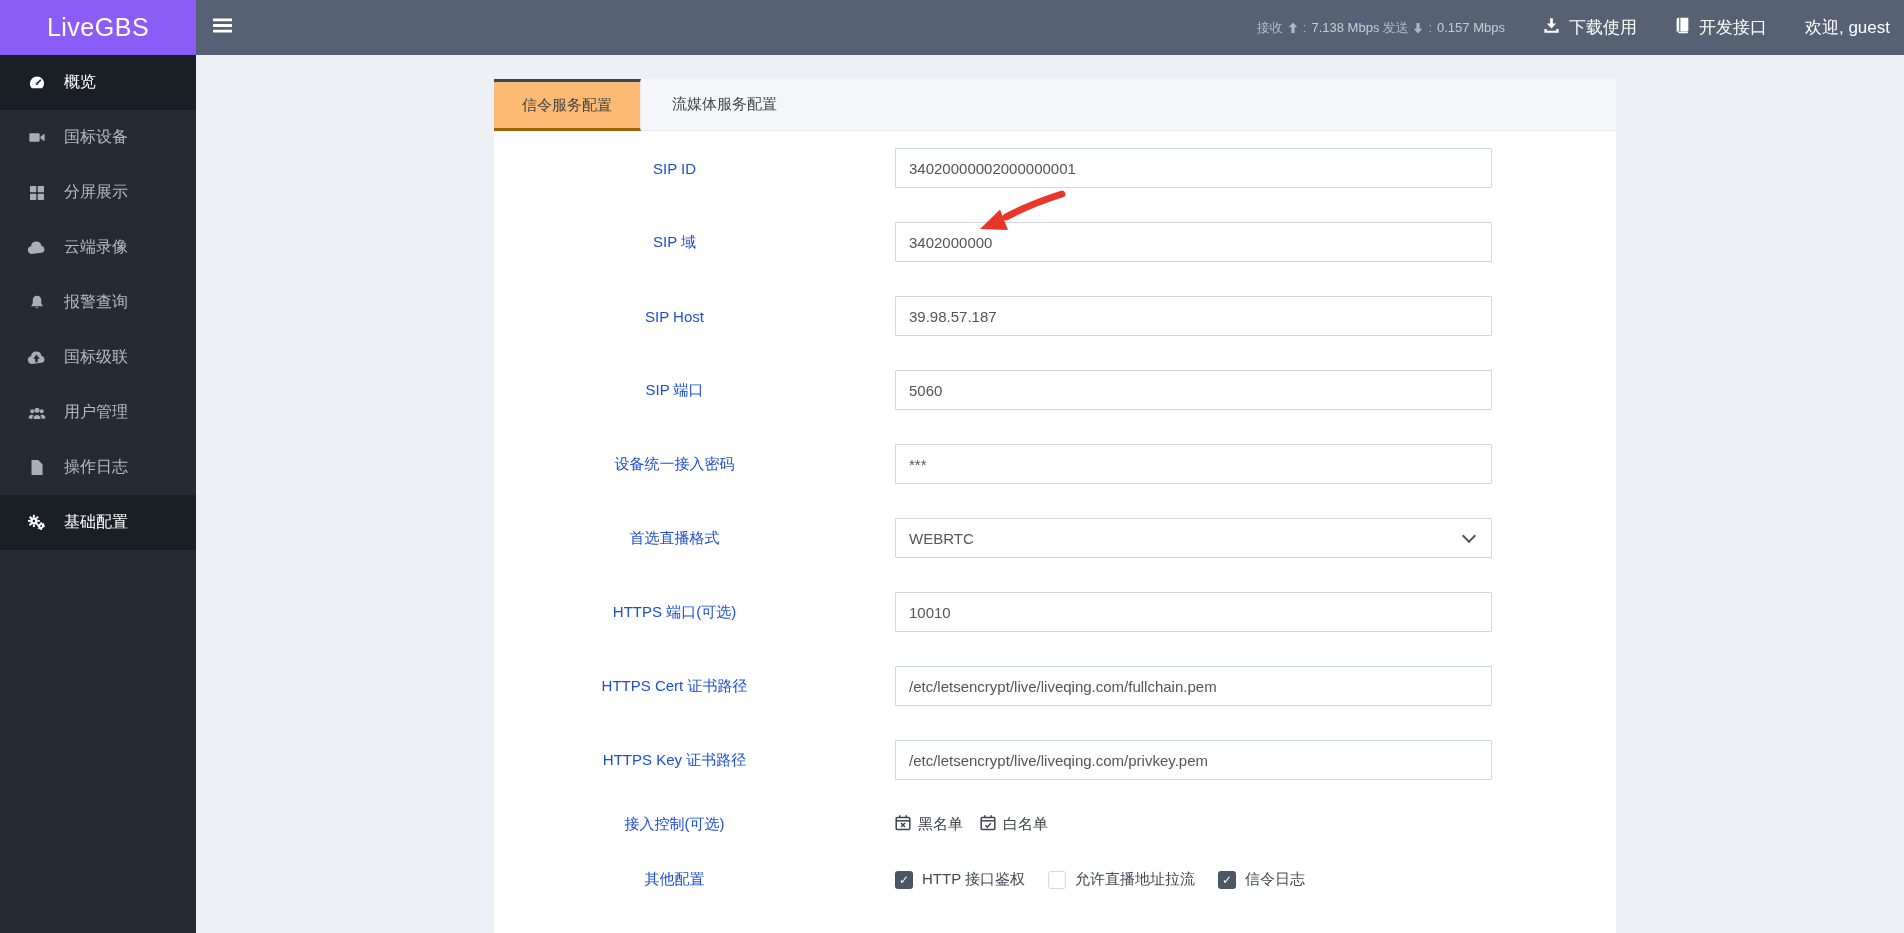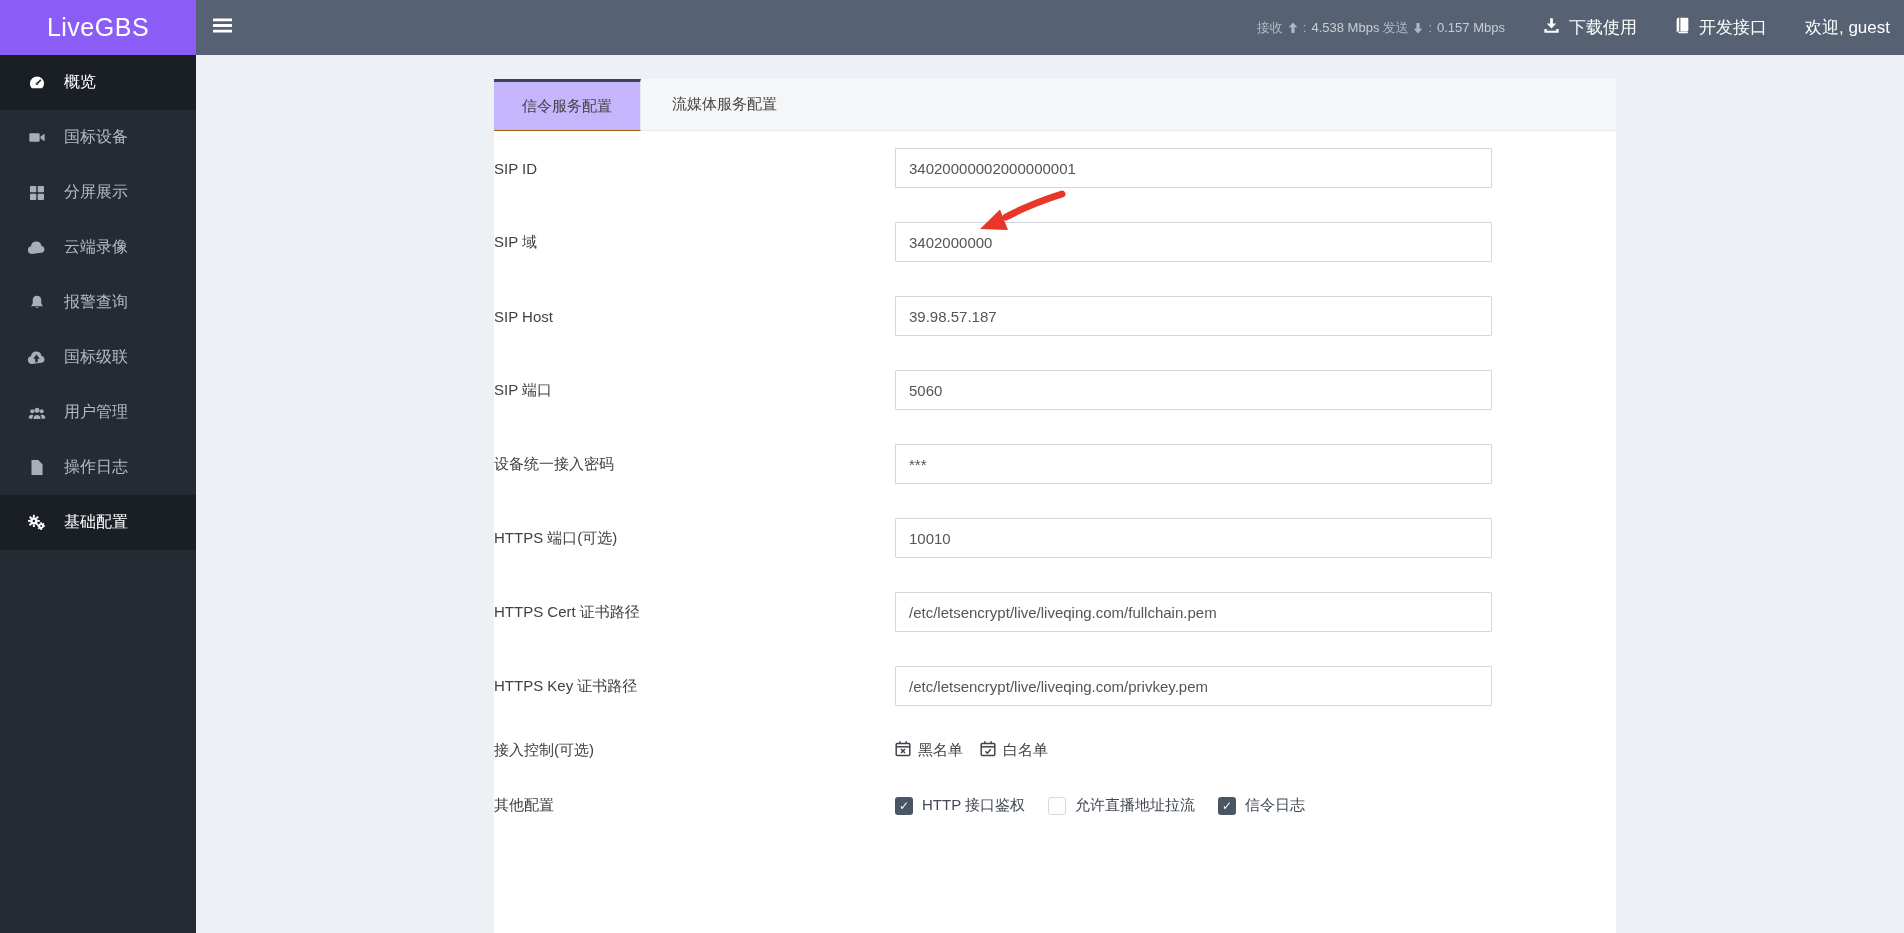--- a/index.html
+++ b/index.html
@@ -23,28 +23,28 @@
   .side-item{height:55px;display:flex;align-items:center;padding-left:26px;gap:17px;color:#b3bac2;font-size:16px;cursor:pointer}
   .side-item .icn{width:21px;display:flex;justify-content:center;align-items:center;color:#a7b0ba}
   .side-item.active{background:#1a1f26;color:#fff}
   .side-item.active .icn{color:#fff}
 
   
   .main{position:absolute;left:196px;top:55px;right:0;bottom:0;background:#edf0f4}
   .card{position:absolute;left:298px;top:24px;width:1122px;bottom:-5px;background:#fff}
   .tabstrip{height:51px;background:#f5f6f8;border-bottom:1px solid #e7eaec;display:flex}
   .tab{display:flex;align-items:center;justify-content:center;font-size:15px;color:#444;cursor:pointer}
-  .tab.active{width:146px;background:#c4b5fd;border-top:3px solid #3b4552;border-right:1px solid #e7eaec;
-              margin-bottom:-1px;border-bottom:1px solid #a16207}
+  .tab.active{width:146px;background:#fdba74;border-top:3px solid #3b4552;border-right:1px solid #e7eaec;
+              margin-bottom:-1px;border-bottom:3px solid #a16207}
   .tab:not(.active){padding:0 31px}
 
   
   .formwrap{padding-top:17px}
   .frow{display:flex;align-items:center;margin-bottom:34px}
-  .flabel{width:361px;text-align:left;margin-right:40px;font-size:15px;color:#404040;white-space:nowrap}
+  .flabel{width:361px;text-align:center;margin-right:40px;font-size:15px;color:#1d4ed8;white-space:nowrap}
   .fctrl{position:relative;width:597px}
   .txt, .sel{box-sizing:border-box;width:597px;height:40px;border:1px solid #d2d6de;background:#fff;color:#555;
        font-size:15px;padding:4px 13px;font-family:inherit;border-radius:1px;outline:none;display:block}
   .sel{appearance:none;-webkit-appearance:none;-moz-appearance:none;padding-right:34px;cursor:pointer}
   .caret{position:absolute;right:18px;top:13px;width:8px;height:8px;border-right:2px solid #555;
          border-bottom:2px solid #555;transform:rotate(45deg);pointer-events:none}
   .links{display:flex;align-items:center;gap:17px}
   .cfg-link{display:flex;align-items:center;gap:7px;font-size:15px;color:#3f444b;cursor:pointer}
   .checks{display:flex;align-items:center;gap:23px}
   .chk{display:flex;align-items:center;gap:9px;font-size:15px;color:#434a54;cursor:pointer}
@@ -72,21 +72,21 @@
   <div class="header-right">
     <div class="stats">
       <div class="stat-line">
         <span>接收</span>
         <span class="icn">
           <svg width="10" height="12" viewBox="0 0 10 12" fill="currentColor">
               <path d="M5 .4l4.3 4.8H6.6V11H3.4V5.2H.7z"></path>
             </svg>
         </span>
         <span>:</span>
-        <span class="val">4.538 Mbps</span>
+        <span class="val">7.138 Mbps</span>
       </div>
       <div class="stat-line">
         <span>发送</span>
         <span class="icn">
           <svg width="10" height="12" viewBox="0 0 10 12" fill="currentColor">
               <path d="M5 11.6L.7 6.8h2.7V1h3.2v5.8h2.7z"></path>
             </svg>
         </span>
         <span>:</span>
         <span class="val">0.157 Mbps</span>
@@ -261,20 +261,27 @@
             <input class="txt" type="text" value="5060" style="">
           </div>
         </div>
         <div class="frow">
           <div class="flabel">设备统一接入密码</div>
           <div class="fctrl">
             <input class="txt" type="text" value="***" style="">
           </div>
         </div>
         <div class="frow">
+          <div class="flabel">首选直播格式</div>
+          <div class="fctrl">
+            <select class="sel"><option>WEBRTC</option></select>
+            <span class="caret"></span>
+          </div>
+        </div>
+        <div class="frow">
           <div class="flabel">HTTPS 端口(可选)</div>
           <div class="fctrl">
             <input class="txt" type="text" value="10010" style="">
           </div>
         </div>
         <div class="frow">
           <div class="flabel">HTTPS Cert 证书路径</div>
           <div class="fctrl">
             <input class="txt" type="text" value="/etc/letsencrypt/live/liveqing.com/fullchain.pem" style="">
           </div>

